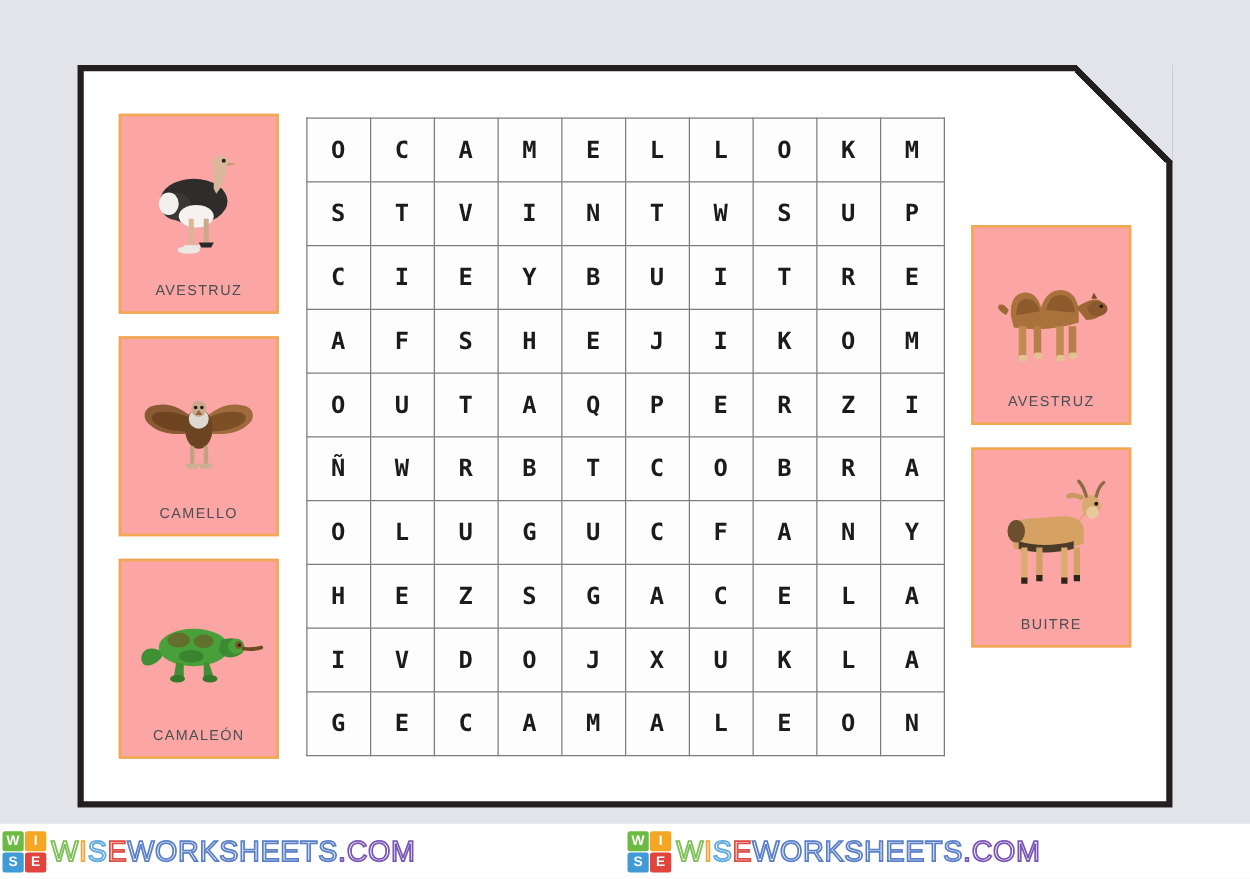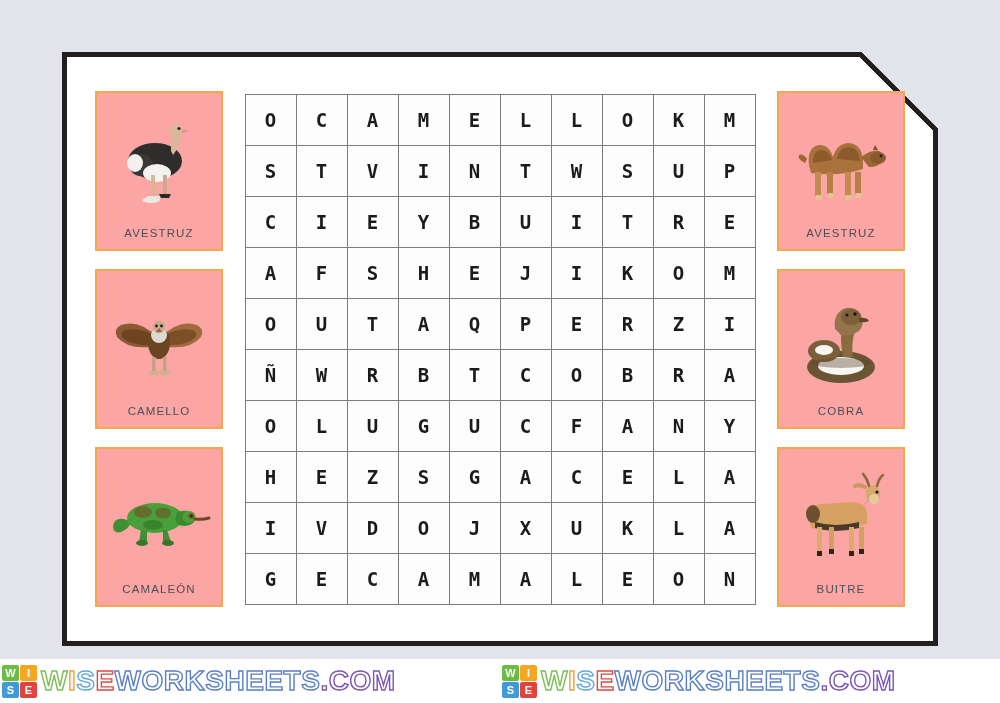--- a/index.html
+++ b/index.html
@@ -147,22 +147,22 @@
     align-items: center;
     justify-content: center;
     color: #ffffff;
     font-weight: 700;
     font-size: 11px;
     border-radius: 2px;
     font-family: "Liberation Sans", sans-serif;
   }
   .wm-text {
     font-family: "Liberation Sans", sans-serif;
-    font-size: 28px;
-    font-weight: 700;
+    font-size: 23px;
+    font-weight: 400;
     letter-spacing: 0.5px;
     white-space: nowrap;
     line-height: 1;
   }
   .wm-text span {
     -webkit-text-stroke: 0px;
   }
 
   svg { display: block; }
 </style>
@@ -389,38 +389,20 @@
             <rect x="66" y="55" width="6" height="24" fill="#b57f45"></rect>
             <rect x="26" y="78" width="7" height="5" rx="2" fill="#e4c291"></rect>
             <rect x="38" y="76" width="7" height="5" rx="2" fill="#e4c291"></rect>
             <rect x="56" y="78" width="7" height="5" rx="2" fill="#e4c291"></rect>
             <rect x="66" y="76" width="7" height="5" rx="2" fill="#e4c291"></rect>
           </svg>
         </div>
         <div class="vocab-label">AVESTRUZ</div>
       </div>
 
-      <div class="vocab-card">
-        <div class="vocab-art">
-          <svg width="100" height="96" viewBox="0 0 100 96">
-            <ellipse cx="50" cy="74" rx="34" ry="16" fill="#6b5434"></ellipse>
-            <ellipse cx="50" cy="73" rx="23" ry="9" fill="#f7f6f3"></ellipse>
-            <ellipse cx="33" cy="58" rx="16" ry="11" fill="#7a5f3a"></ellipse>
-            <ellipse cx="33" cy="57" rx="9" ry="5" fill="#f7f6f3"></ellipse>
-            <path d="M52 64 Q48 44 52 30 Q56 20 62 22 Q68 26 64 38 Q60 50 62 64 Z" fill="#8a6b40"></path>
-            <path d="M44 36 Q42 22 52 16 Q64 12 70 22 Q74 32 68 38 Q58 44 50 42 Z" fill="#94744a"></path>
-            <ellipse cx="60" cy="24" rx="10" ry="8" fill="#7e6139"></ellipse>
-            <circle cx="64" cy="21" r="1.8" fill="#171310"></circle>
-            <circle cx="56" cy="22" r="1.5" fill="#171310"></circle>
-            <path d="M68 25 Q76 24 78 28 Q74 30 68 29 Z" fill="#5e4829"></path>
-            <ellipse cx="50" cy="70" rx="30" ry="5" fill="#5b4730" opacity="0.4"></ellipse>
-          </svg>
-        </div>
-        <div class="vocab-label">COBRA</div>
-      </div>
 
       <div class="vocab-card">
         <div class="vocab-art">
           <svg width="104" height="94" viewBox="0 0 104 94">
             <path d="M20 44 Q18 34 32 32 L62 30 Q76 30 78 40 L78 52 Q50 60 22 56 Z" fill="#d6a264"></path>
             <path d="M26 50 Q46 56 70 50 L70 56 Q46 62 26 56 Z" fill="#4a3a27"></path>
             <ellipse cx="24" cy="42" rx="7" ry="9" fill="#6b4f2f"></ellipse>
             <path d="M72 36 Q82 26 86 18 Q88 14 84 14 Q80 18 78 28 Z" fill="#d2a066"></path>
             <ellipse cx="84" cy="22" rx="7.5" ry="9" fill="#d9aa70"></ellipse>
             <ellipse cx="85" cy="27" rx="5" ry="5" fill="#e8c99c"></ellipse>

